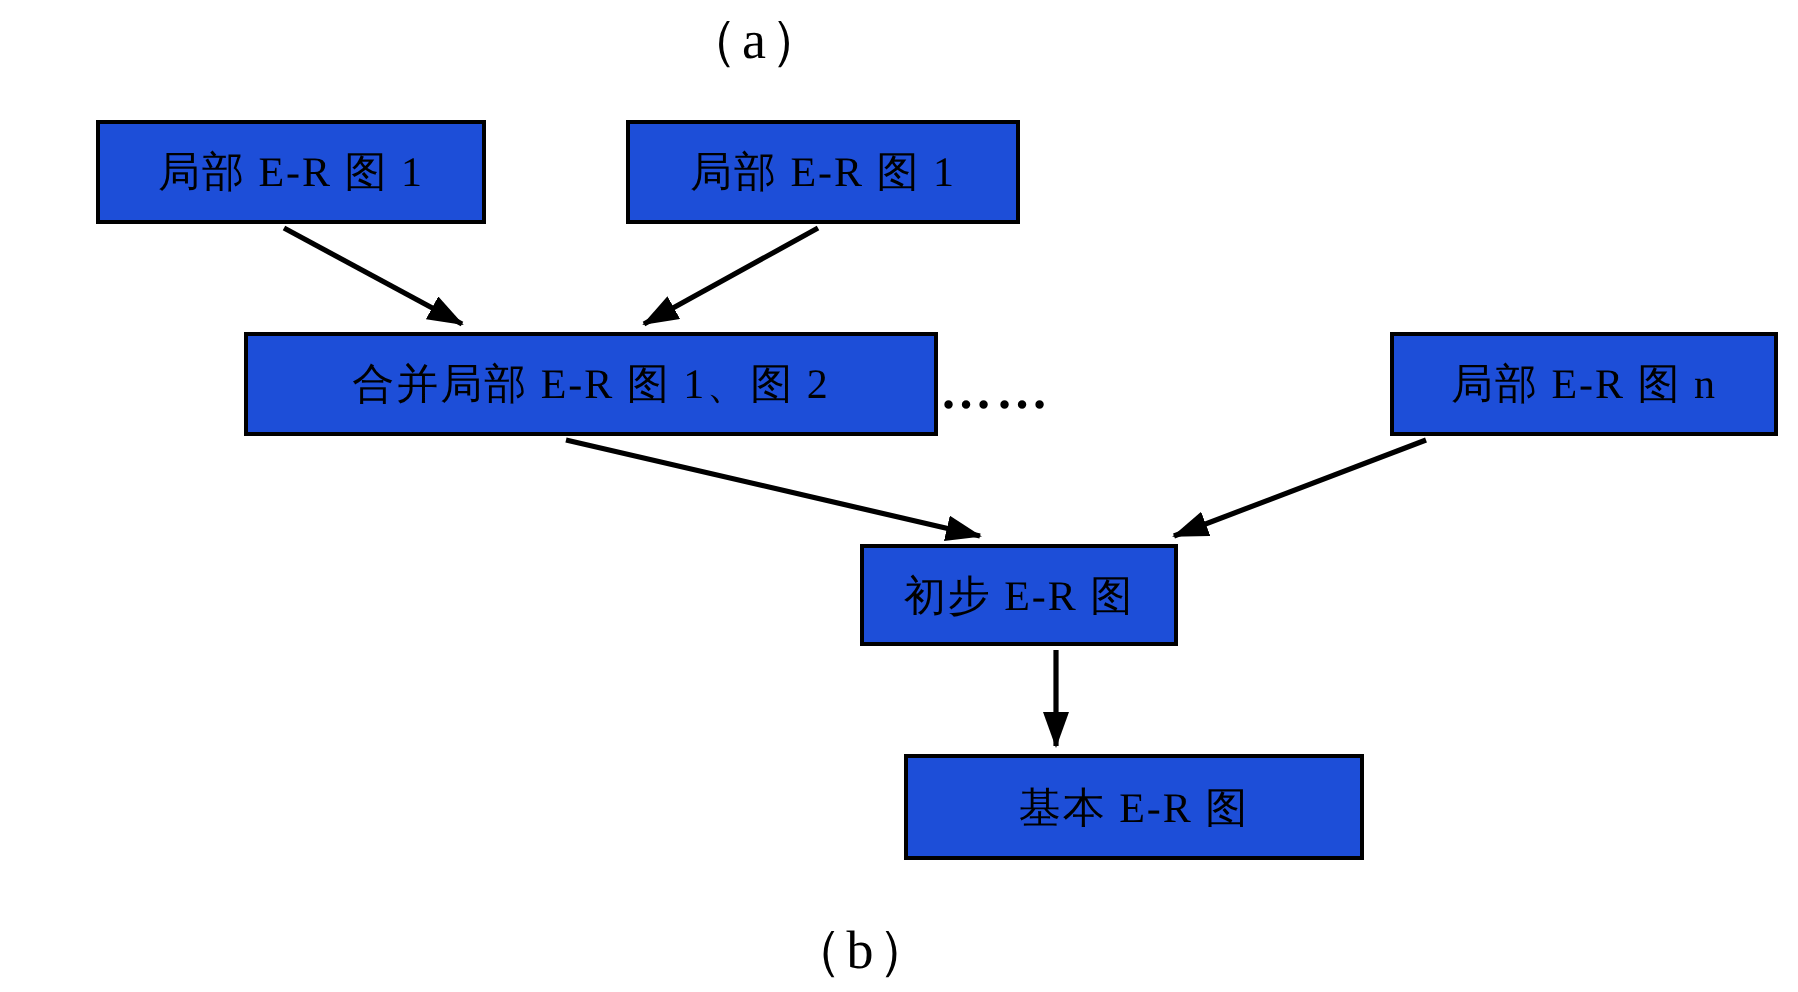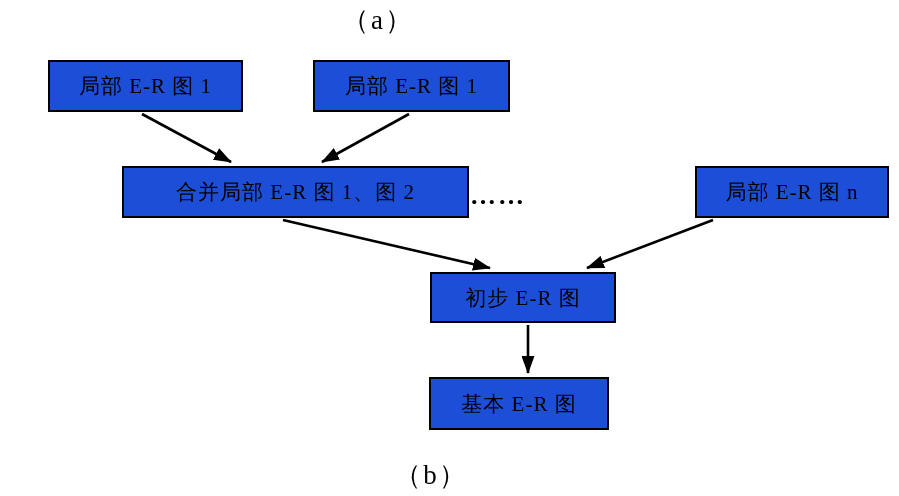--- a/index.html
+++ b/index.html
@@ -53,22 +53,22 @@
   #arrow-layer line {
     stroke: #000000;
     stroke-width: 2.6;
   }
 
   
   #box-local1      { left: 48px;  top: 60px;  width: 195px; height: 52px; }
   #box-local2      { left: 313px; top: 60px;  width: 197px; height: 52px; }
   #box-merge       { left: 122px; top: 166px; width: 347px; height: 52px; }
   #box-localn      { left: 680px; top: 166px; width: 194px; height: 52px; margin-left: 15px; }
-  #box-preliminary { left: 430px; top: 272px; width: 186px; height: 51px; }
-  #box-basic       { left: 429px; top: 377px; width: 180px; height: 53px; }
+  #box-preliminary { left: 430px; top: 272px; width: 159px; height: 51px; }
+  #box-basic       { left: 452px; top: 377px; width: 230px; height: 53px; }
 
   #label-a   { left: 318px; top: 2px;   width: 120px; }
   #label-b   { left: 371px; top: 457px; width: 120px; }
   #dots      { left: 448px; top: 181px; width: 100px; }
 </style>
 </head>
 <body>
 
 <div id="stage">
 

